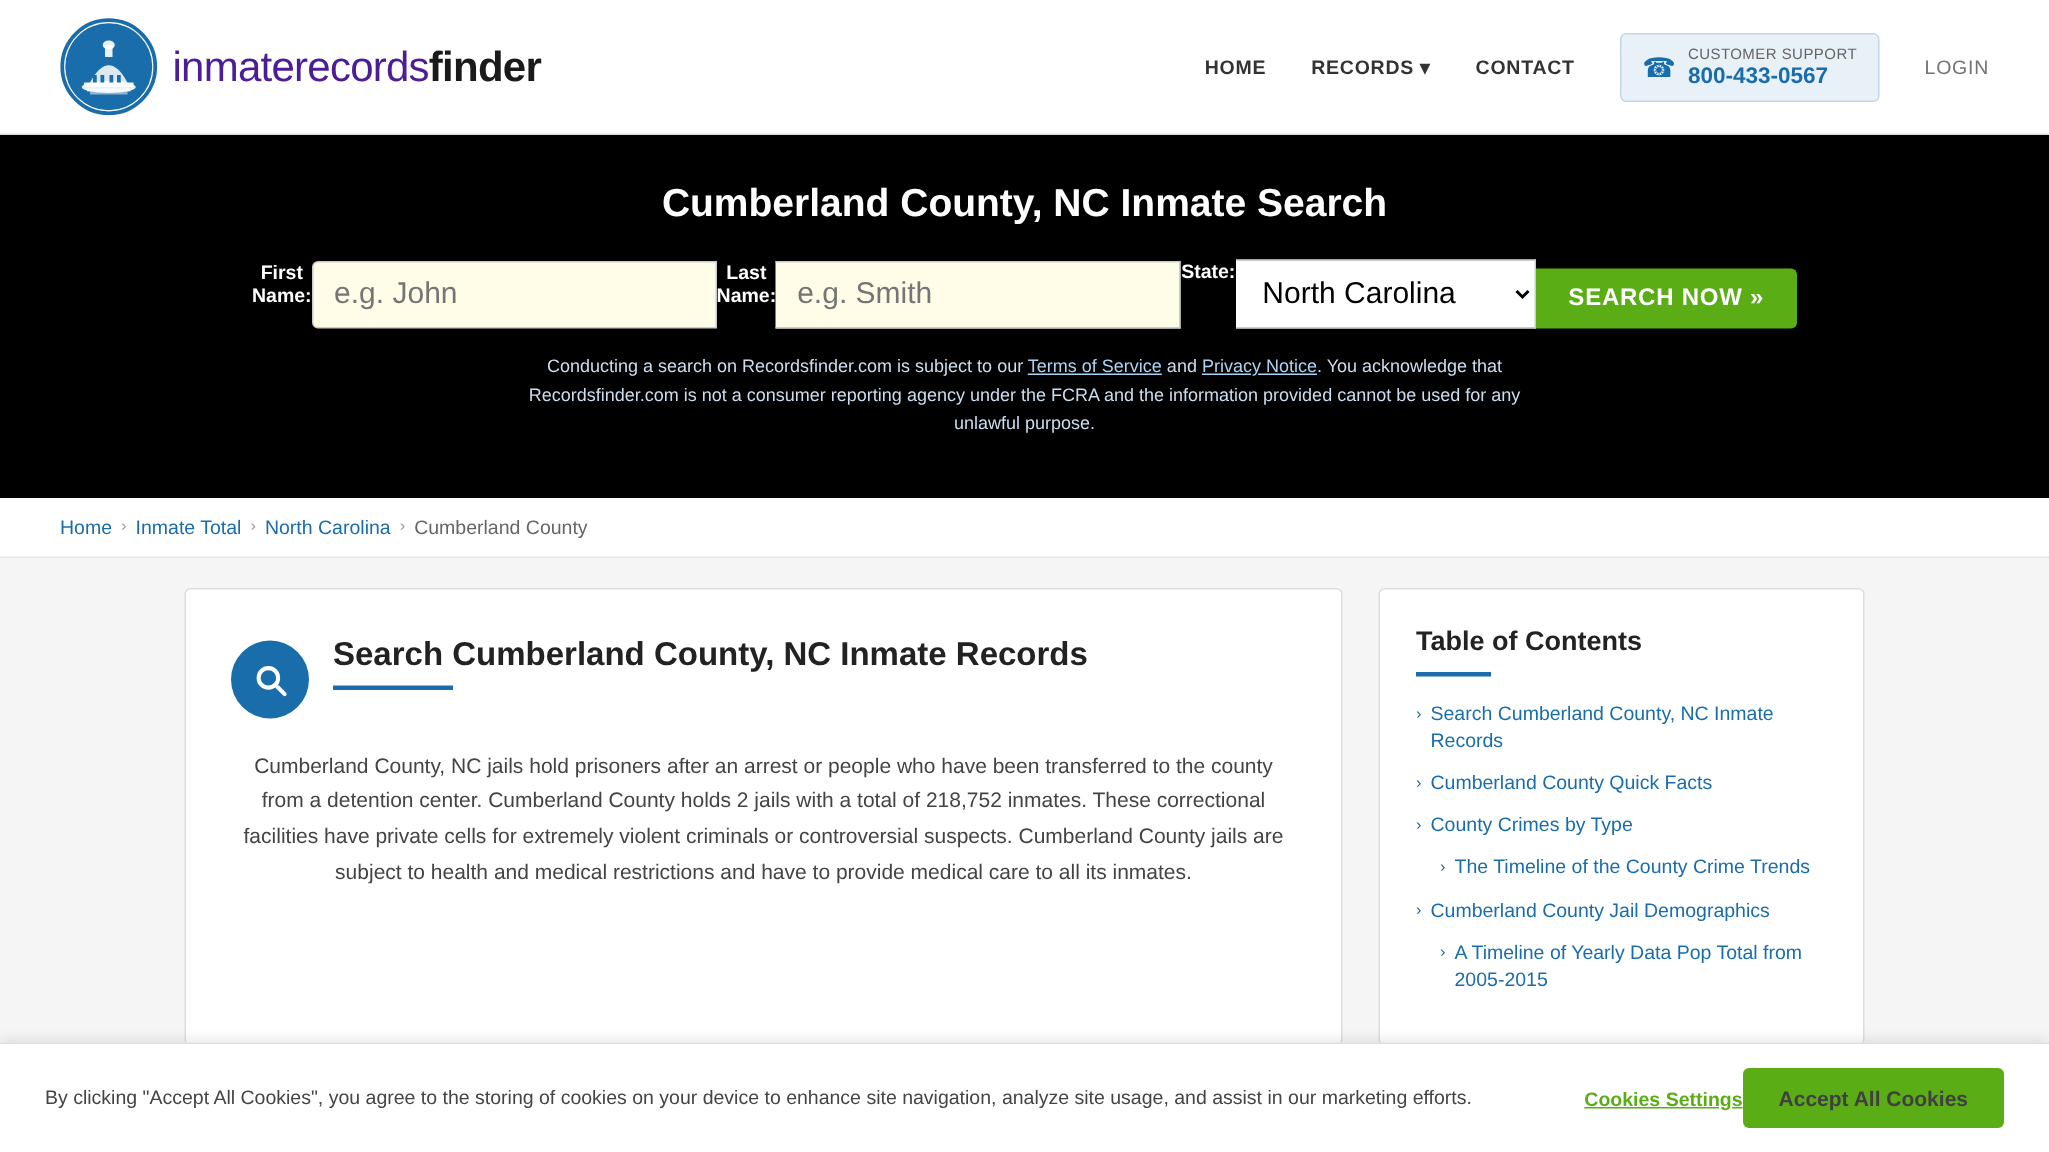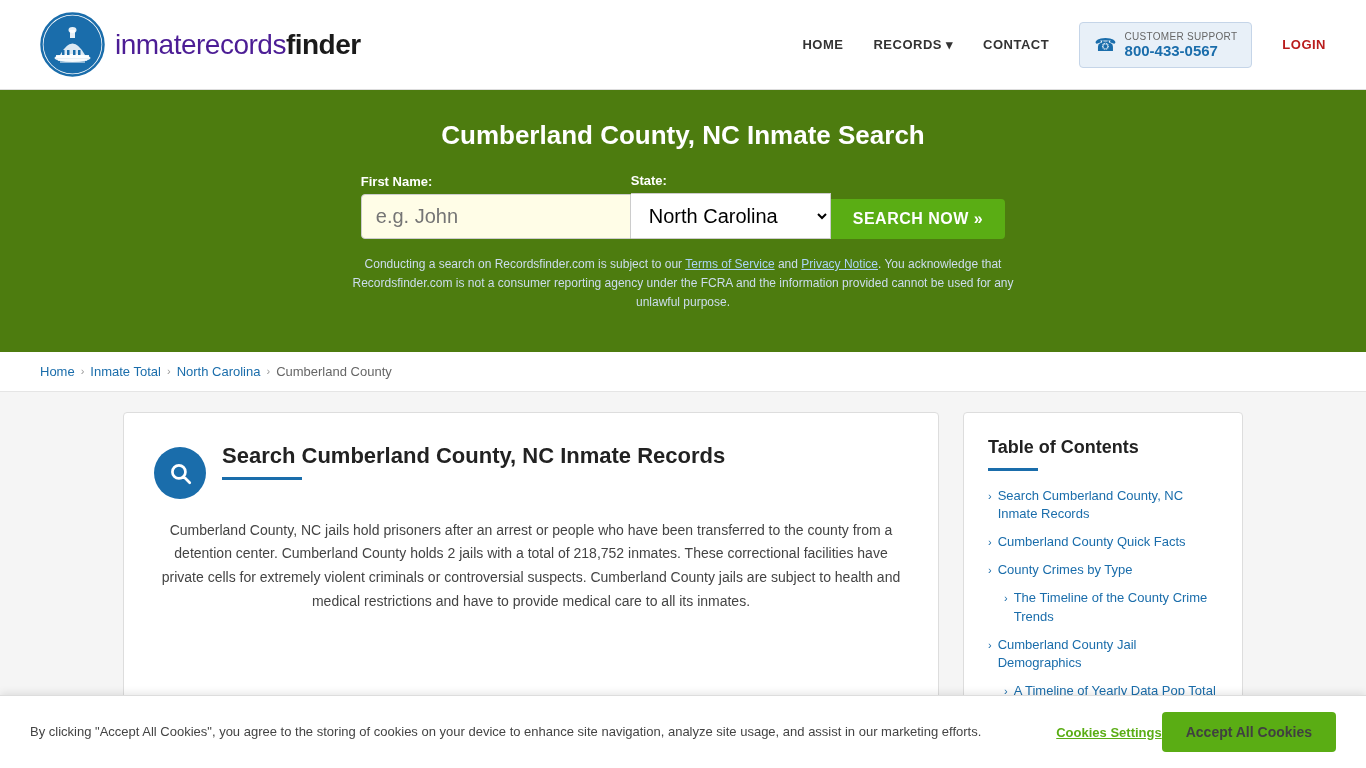--- a/index.html
+++ b/index.html
@@ -74,49 +74,49 @@
       text-transform: uppercase;
       letter-spacing: 0.3px;
     }
     .support-phone {
       font-size: 15px;
       font-weight: 700;
       color: #1a6dab;
     }
     .login-btn {
       font-size: 13px;
-      font-weight: 700;
-      color: #b91c1c;
+      font-weight: 400;
+      color: #737373;
       letter-spacing: 0.5px;
       cursor: pointer;
     }
 
     
     .hero {
-      background: #4d7c0f;
+      background: #000000;
       padding: 30px 40px 35px;
       text-align: center;
     }
     .hero-title {
       color: #fff;
       font-size: 26px;
       font-weight: 700;
       margin-bottom: 22px;
     }
     .search-form {
       display: flex;
       align-items: flex-end;
       justify-content: center;
       gap: 0;
       max-width: 900px;
       margin: 0 auto 16px;
     }
     .form-group {
       display: flex;
-      flex-direction: column;
+      flex-direction: row;
       align-items: flex-start;
     }
     .form-group label {
       color: #fff;
       font-size: 13px;
       font-weight: 600;
       margin-bottom: 5px;
     }
     .form-group input, .form-group select {
       padding: 10px 14px;
@@ -196,21 +196,21 @@
       gap: 24px;
     }
     .content-left {
       flex: 1;
       background: #fff;
       border: 1px solid #ddd;
       border-radius: 4px;
       padding: 30px;
     }
     .content-right {
-      width: 280px;
+      width: 324px;
       background: #fff;
       border: 1px solid #ddd;
       border-radius: 4px;
       padding: 24px;
     }
 
     
     .article-header {
       display: flex;
       align-items: flex-start;
@@ -383,20 +383,24 @@
     <span class="login-btn">LOGIN</span>
   </nav>
 </header>
 
 <section class="hero">
   <h2 class="hero-title">Cumberland County, NC Inmate Search</h2>
   <div class="search-form">
     <div class="form-group first-name-group">
       <label>First Name:</label>
       <input type="text" placeholder="e.g. John" style="">
+    </div>
+    <div class="form-group last-name-group">
+      <label>Last Name:</label>
+      <input type="text" placeholder="e.g. Smith" style="">
     </div>
     <div class="form-group state-group">
       <label>State:</label>
       <select>
         <option selected="">North Carolina</option>
         <option>Alabama</option><option>Alaska</option><option>Arizona</option>
         <option>Arkansas</option><option>California</option><option>Colorado</option>
         <option>Connecticut</option><option>Delaware</option><option>Florida</option>
         <option>Georgia</option><option>Hawaii</option><option>Idaho</option>
         <option>Illinois</option><option>Indiana</option><option>Iowa</option>

